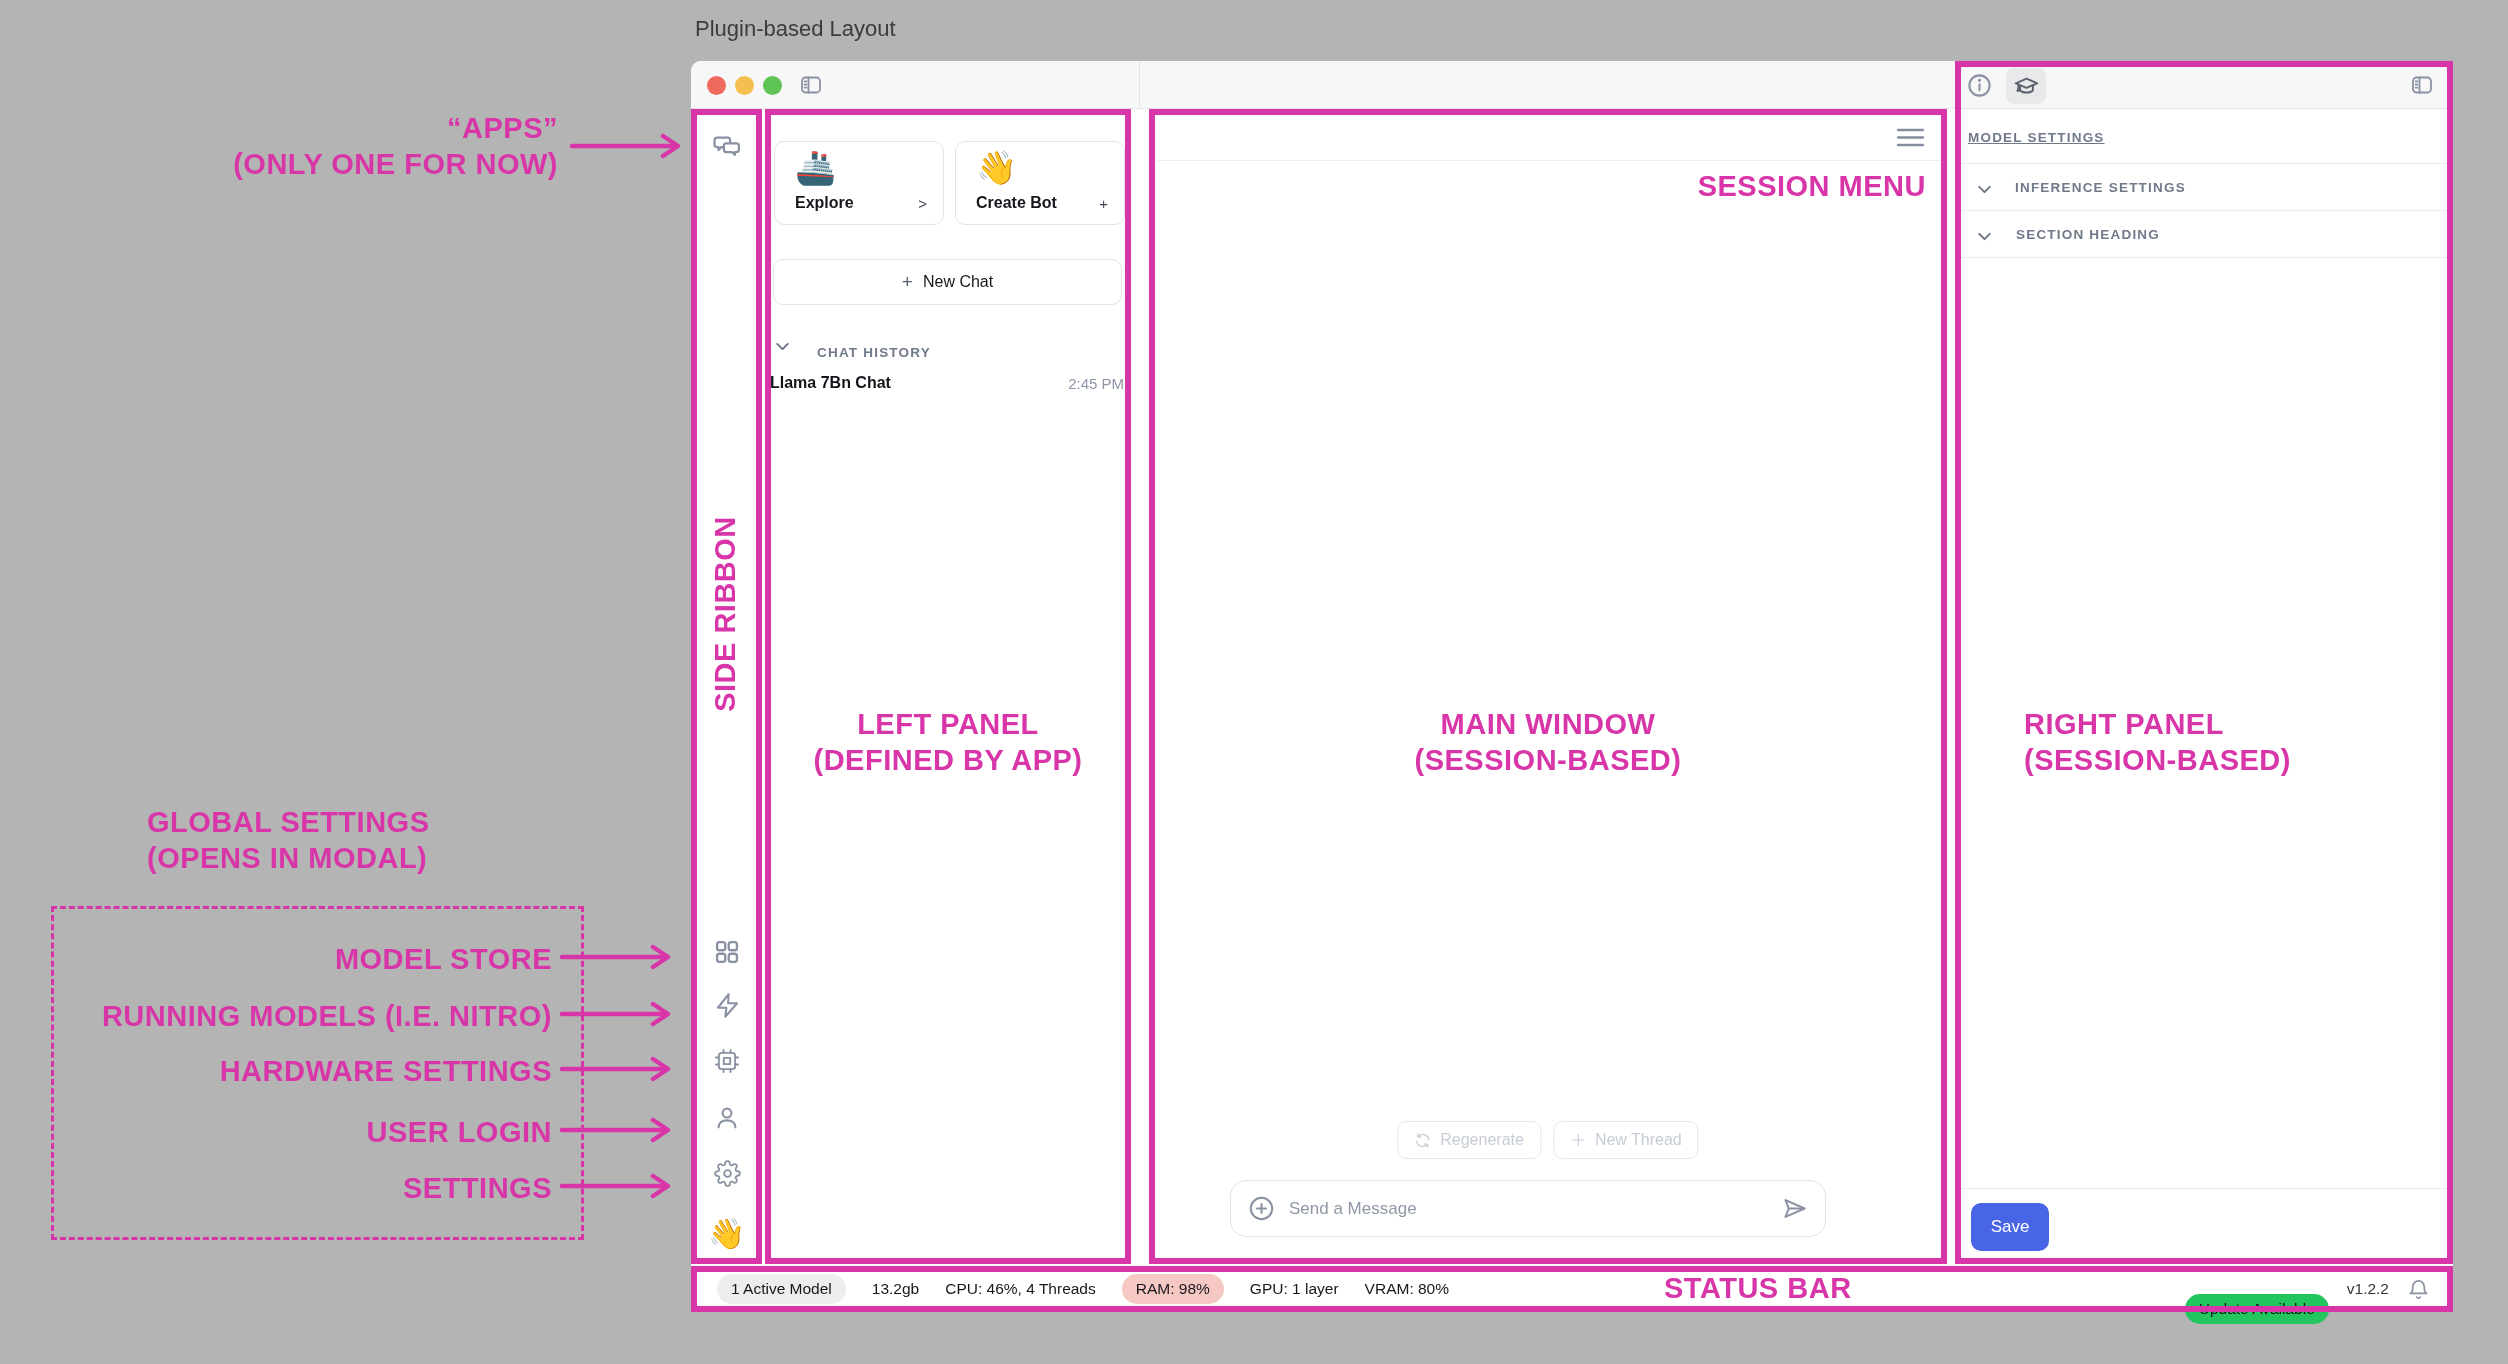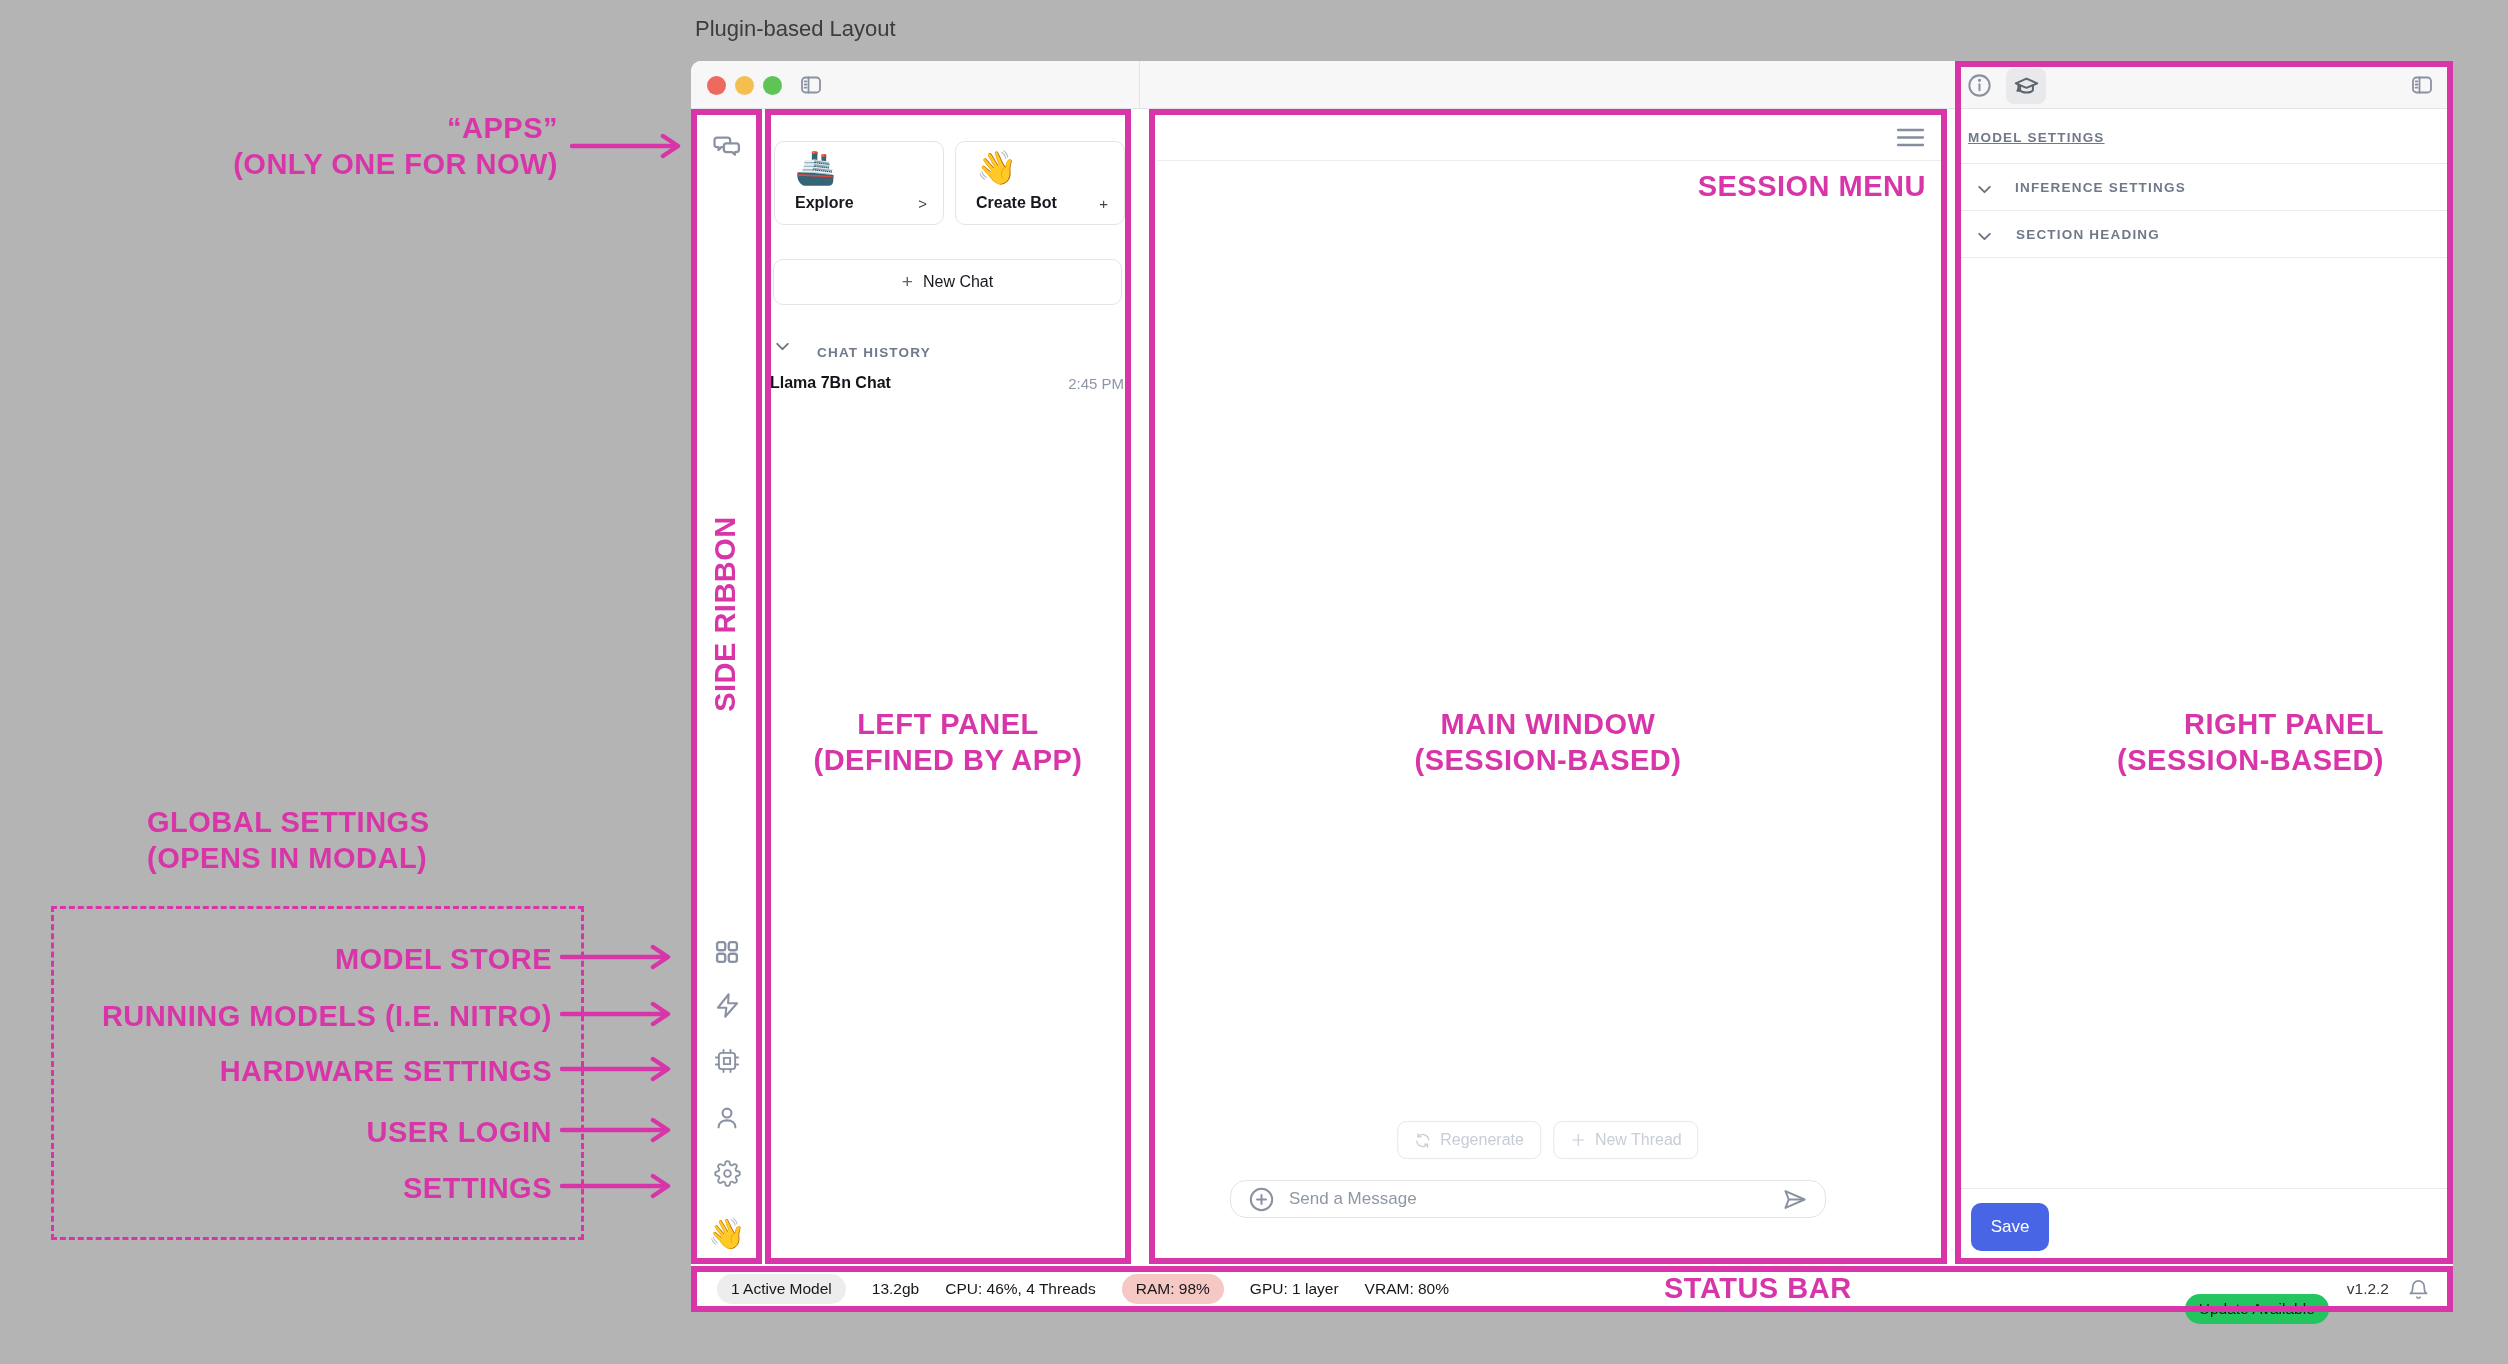--- a/index.html
+++ b/index.html
@@ -37,21 +37,21 @@
   .card{position:absolute;width:170px;height:84px;border:1px solid var(--line);border-radius:10px;background:#fff;}
   .card .emoji{position:absolute;left:20px;top:8px;font-size:33px;line-height:36px;}
   .card .clabel{position:absolute;left:20px;bottom:12px;font-size:16px;font-weight:600;color:var(--ink);}
   .card .caction{position:absolute;right:16px;bottom:12px;font-size:15px;color:#3c4250;}
   .newchat{position:absolute;left:773px;top:259px;width:349px;height:46px;border:1px solid var(--line);border-radius:10px;background:#fff;display:flex;align-items:center;justify-content:center;gap:10px;font-size:16px;color:var(--ink);}
   .newchat .plus{color:#5b6472;font-size:19px;font-weight:400;}
   .sectionlabel{font-size:13.5px;font-weight:bold;color:var(--muted);letter-spacing:1.2px;}
   
   .ghostbtn{height:38px;display:flex;align-items:center;gap:9px;padding:8px 16px;border:1px solid #e8e8ec;border-radius:9px;color:#c7ccd7;font-size:16px;background:#fff;}
   .ghostbtn svg{stroke:#c7ccd7;}
-  .composer{position:absolute;left:1230px;top:1180px;width:596px;height:38px;border:1px solid var(--line);border-radius:16px;background:#fff;display:flex;align-items:center;gap:14px;padding:12px 17px;}
+  .composer{position:absolute;left:1230px;top:1180px;width:596px;height:57px;border:1px solid var(--line);border-radius:16px;background:#fff;display:flex;align-items:center;gap:14px;padding:12px 17px;}
   .composer input{border:none;outline:none;flex:1;font-size:17px;color:#3c4250;font-family:"Liberation Sans",sans-serif;background:transparent;}
   .composer input::placeholder{color:#8f97a6;}
   .savebtn{position:absolute;left:1971px;top:1203px;width:78px;height:48px;border:none;border-radius:10px;background:#4765e4;color:#fff;font-size:17px;font-weight:500;font-family:"Liberation Sans",sans-serif;}
   .rdiv{position:absolute;left:1957px;width:494px;height:1px;background:#ececef;}
   
   .statusleft{position:absolute;left:717px;top:1266px;height:46px;display:flex;align-items:center;gap:26px;font-size:15.5px;color:#17181c;}
   .statusright{position:absolute;right:78px;top:1266px;height:46px;display:flex;align-items:center;gap:18px;font-size:15.5px;color:#17181c;}
   .pill{padding:6px 14px;border-radius:999px;}
   .statusleft b,.statusright b{font-weight:normal;}
   .ribbonbtn{position:absolute;left:705px;width:44px;height:44px;display:flex;align-items:center;justify-content:center;}
@@ -290,21 +290,21 @@
 <div class="ann" style="left:552px;top:594px;width:350px;height:40px;text-align:center;transform:rotate(-90deg);">SIDE RIBBON</div>
 
 <div class="ann" style="left:768px;top:706px;width:360px;text-align:center;">
   <div>LEFT PANEL</div>
   <div>(DEFINED BY APP)</div>
 </div>
 <div class="ann" style="left:1368px;top:706px;width:360px;text-align:center;">
   <div>MAIN WINDOW</div>
   <div>(SESSION-BASED)</div>
 </div>
-<div class="ann" style="left:2024px;top:706px;width:360px;text-align:right;">
+<div class="ann" style="left:2024px;top:706px;width:360px;text-align:left;">
   <div>RIGHT PANEL</div>
   <div>(SESSION-BASED)</div>
 </div>
 
 <div class="ann" style="left:147px;top:804px;">
   <div>GLOBAL SETTINGS</div>
   <div>(OPENS IN MODAL)</div>
 </div>
 
 <div class="ann" style="left:60px;top:941px;width:492px;text-align:right;">MODEL STORE</div>

